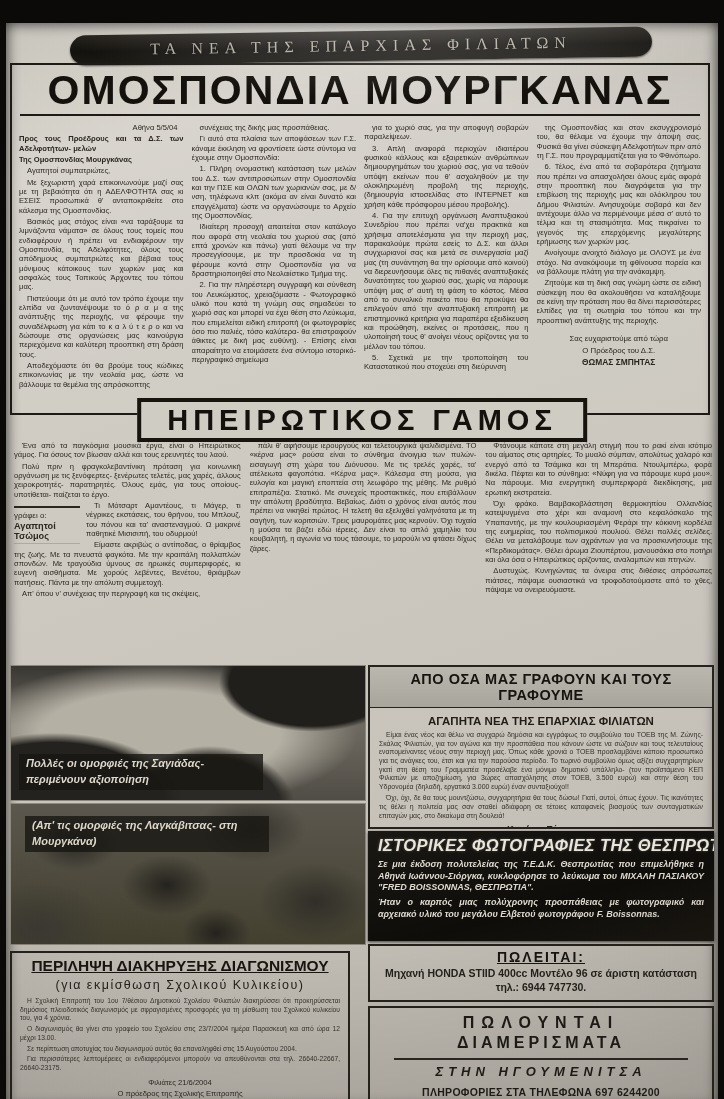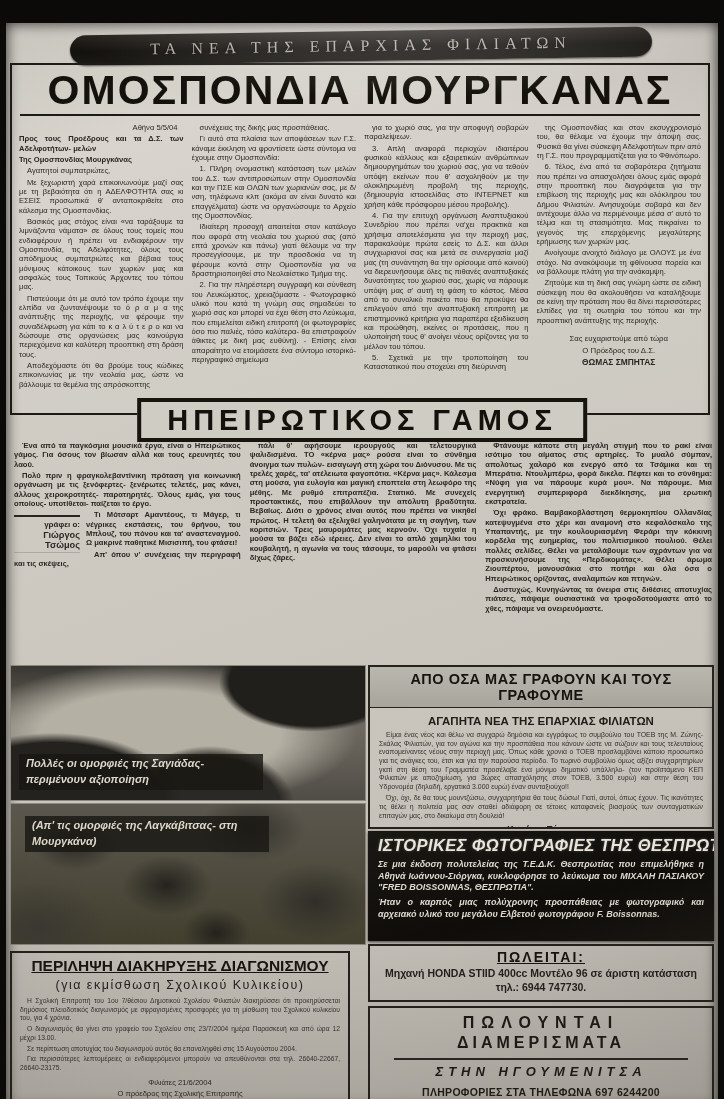--- a/index.html
+++ b/index.html
@@ -57,26 +57,26 @@
   .closing .nm{font-weight:bold;font-size:8.4px;}
   
   .wed-headline{
     position:absolute;left:50%;top:375px;transform:translateX(-50%);
     border:4px solid #17140e;background:#cfccc4;padding:0 26px;z-index:3;
     font-size:29px;font-weight:bold;letter-spacing:5px;line-height:36px;
     color:#14110c;white-space:nowrap;
   }
   .wed-cols{
     position:absolute;left:8px;top:418px;width:698px;height:226px;
-    display:flex;gap:9px;overflow:hidden;z-index:2;font-weight:bold;
+    display:flex;gap:9px;overflow:hidden;z-index:2;
   }
   .byline{
     float:left;width:66px;margin:5px 6px 2px 0;padding:3px 0 2px;
     border-top:2px solid #2a261f;border-bottom:1px solid #55504744;
-    font-size:8px;color:#2b2720;text-align:right;
+    font-size:8px;color:#2b2720;
   }
   .byline b{display:block;font-size:9.2px;margin-top:1px;}
   
   .photo{position:absolute;border:1px solid #8d887d;box-sizing:border-box;}
   .photo1{
     left:4px;top:642px;width:356px;height:136px;
     background-color:#59554e;
     background-image:
       radial-gradient(150px 80px at 85% 12%, #201f1b 0%, #201f1b 55%, transparent 62%),
       radial-gradient(230px 120px at 12% 100%, #23221e 0%, #23221e 48%, transparent 56%),
@@ -214,35 +214,36 @@
         </div>
       </div>
     </div>
   </section>
 
   <div class="wed-headline">ΗΠΕΙΡΩΤΙΚΟΣ ΓΑΜΟΣ</div>
 
   <div class="wed-cols">
     <div class="col">
       <p>Ένα από τα παγκόσμια μουσικά έργα, είναι ο Ηπειρώτικος γάμος. Για όσους τον βίωσαν αλλά και τους ερευνητές του λαού.</p>
-      <p>Πολύ πριν η φραγκολεβαντίνικη πρόταση για κοινωνική οργάνωση με τις ξενόφερτες- ξενέρωτες τελετές, μας κάνει, άλλους χειροκροτητές- παρατηρητές. Όλους εμάς, για τους οποίους- υποτίθεται- παίζεται το έργο.</p>
+      <p>Πολύ πριν η φραγκολεβαντίνικη πρόταση για κοινωνική οργάνωση με τις ξενόφερτες- ξενέρωτες τελετές, μας χαρές, άλλους χειροκροτητές- παρατηρητές. Όλους εμάς, για τους οποίους- υποτίθεται- παίζεται το έργο.</p>
       <div class="byline">
         <span>γράφει ο:</span>
-        <b>Γιώργος Τσώμος</b>
-      </div>
-      <p>Τι Μότσαρτ Αμαντέους, τι Μάγερ, τι νέγρικες εκστάσεις, του θρήνου, του Μπλουζ, του πόνου και τα' αναστεναγμού. Ω μακρινέ παθητικέ Μισισιπή, του φτάσει!</p>
+        <b>Αγαπητοί Τσώμος</b>
+      </div>
+      <p>Τι Μότσαρτ Αμαντέους, τι Μάγερ, τι νέγρικες εκστάσεις, του θρήνου, του Μπλουζ, του πόνου και τα' αναστεναγμού. Ω μακρινέ παθητικέ Μισισιπή, του οδυρμού!</p>
+      <p>Είμαστε ακριβώς ο αντίποδας, ο θρίαμβος της ζωής. Με τα πνευστά φαγκότα. Με την κραιπάλη πολλαπλών σπονδών. Με τραγούδια ύμνους σε ηρωικές συμπεριφορές, κι ευγενή αισθήματα. Με χορούς λεβέντες, Βενέτου, θριάμβων πατήσεις. Πάντα με την απόλυτη συμμετοχή.</p>
       <p>Απ' όπου ν' συνέχειας την περιγραφή και τις σκέψεις,</p>
     </div>
     <div class="col">
       <p>πάλι θ' αφήσουμε ιερουργούς και τελετουργικά ψαλιδισμένα. ΤΟ «κέρνα μας» ρούσα είναι το σύνθημα άνοιγμα των πυλών- εισαγωγή στη χώρα του Διόνυσου. Με τις τρελές χαρές, τα' ατέλειωτα φαγοπότια. «Κέρνα μας». Κάλεσμα στη μούσα, για ευλογία και μαγική εποπτεία στη λεωφόρο της μέθης. Με ρυθμό επιτραπέζια. Στατικό. Με συνεχείς προστακτικές, που επιβάλλουν την απόλυτη βραδύτητα. Βεβαίως. Διότι ο χρόνος είναι αυτός που πρέπει να νικηθεί πρώτος. Η τελετή θα εξελιχθεί γαληνότατα με τη σαγήνη, των κοριτσιών. Τρεις μαυρομάτες μας κερνούν. Όχι τυχαία η μούσα τα βάζει εδώ ιέρειες. Δεν είναι το απλό χαμηλίκι του κουβαλητή, η αγωνία να τους τάσουμε, το μαρούλι να φτάσει δίχως ζάρες.</p>
     </div>
     <div class="col">
       <p>Φτάνουμε κάποτε στη μεγάλη στιγμή που το ρακί είναι ισότιμο του αίματος στις αρτηρίες. Το μυαλό σύμπαν, απολύτως χαλαρό και ενεργό από τα Τσάμικα και τη Μπεράτια. Ντουλμπέρω, φορά δικέλα. Πέφτει και το σύνθημα: «Νύφη για να πάρουμε κυρά μου». Να πάρουμε. Μια ενεργητική συμπεριφορά διεκδίκησης, μια ερωτική εκστρατεία.</p>
       <p>Όχι φράκο. Βαμβακοβλάστηση θερμοκηπίου Ολλανδίας κατεψυγμένα στο χέρι και αναμονή στο κεφαλόσκαλο της Υπαπαντής, με την κουλουριασμένη Φεράρι την κόκκινη κορδέλα της ευημερίας, του πολιτισμικού πουλιού. Θέλει πολλές σελίδες. Θέλει να μεταλάβουμε των αχράντων για να προσκυνήσουμε της «Περδικομάτας». Θέλει άρωμα Ζιουπέρτου, μανουσάκια στο ποτήρι και όλα όσα ο Ηπειρώτικος ορίζοντας, αναλαμπών και πτηνών.</p>
-      <p>Δυστυχώς. Κυνηγώντας τα όνειρα στις διθέσιες αποτυχίας πιάτσες, πάψαμε ουσιαστικά να τροφοδοτούμαστε από το χθες, πάψαμε να ονειρευόμαστε.</p>
+      <p>Δυστυχώς. Κυνηγώντας τα όνειρα στις διθέσιες απρόσωπες πιάτσες, πάψαμε ουσιαστικά να τροφοδοτούμαστε από το χθες, πάψαμε να ονειρευόμαστε.</p>
     </div>
   </div>
 
   <div class="photo photo1">
     <div class="caption">Πολλές οι ομορφιές της Σαγιάδας- περιμένουν αξιοποίηση</div>
   </div>
 
   <div class="photo photo2">
     <div class="caption">(Απ' τις ομορφιές της Λαγκάβιτσας- στη Μουργκάνα)</div>
   </div>

